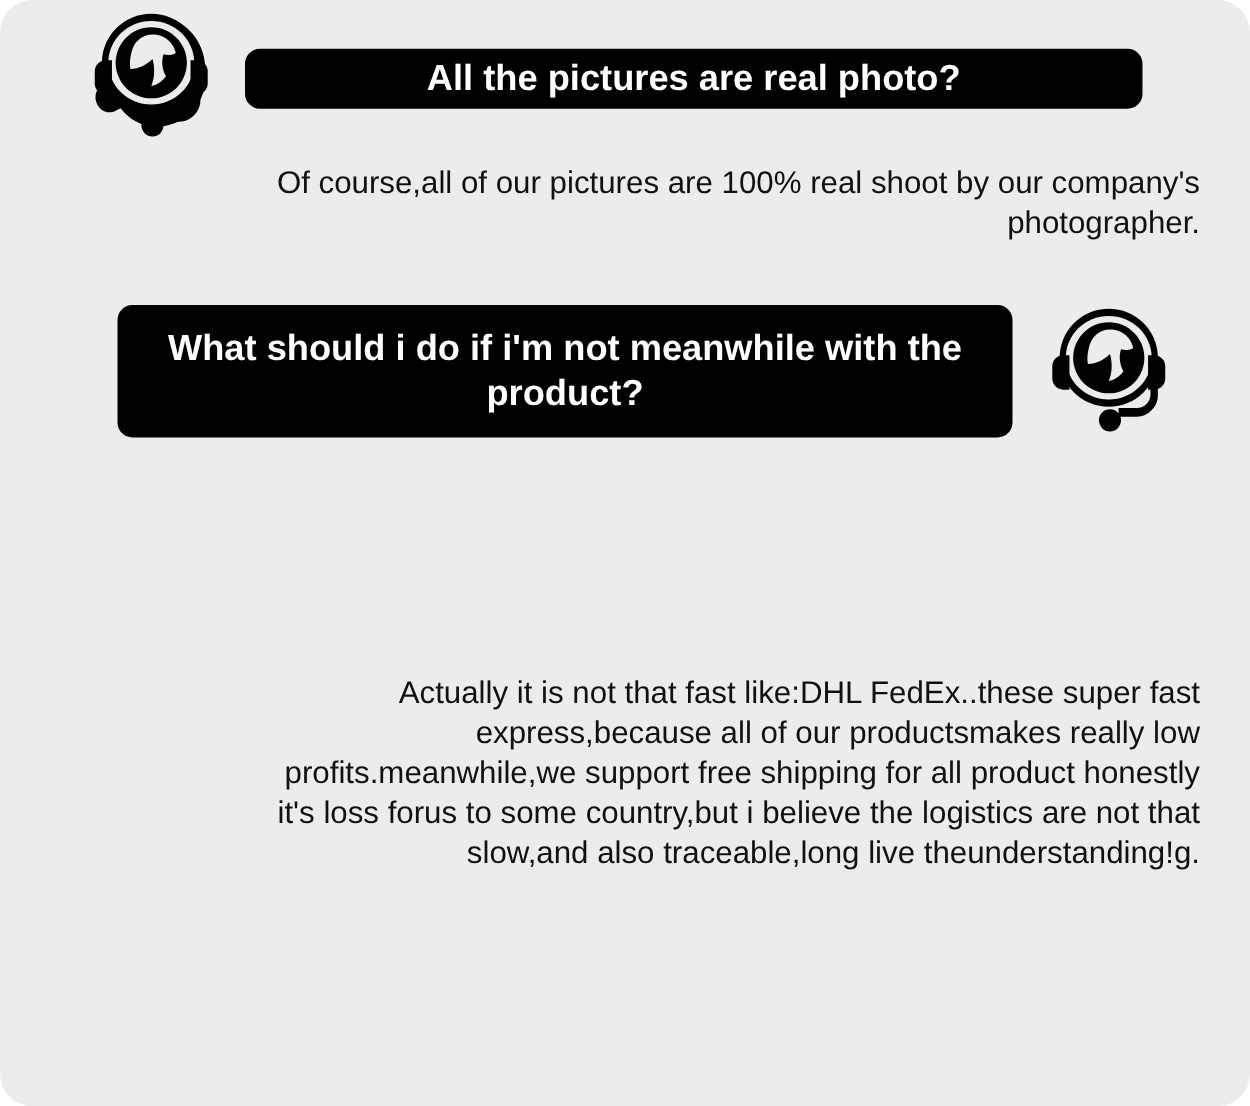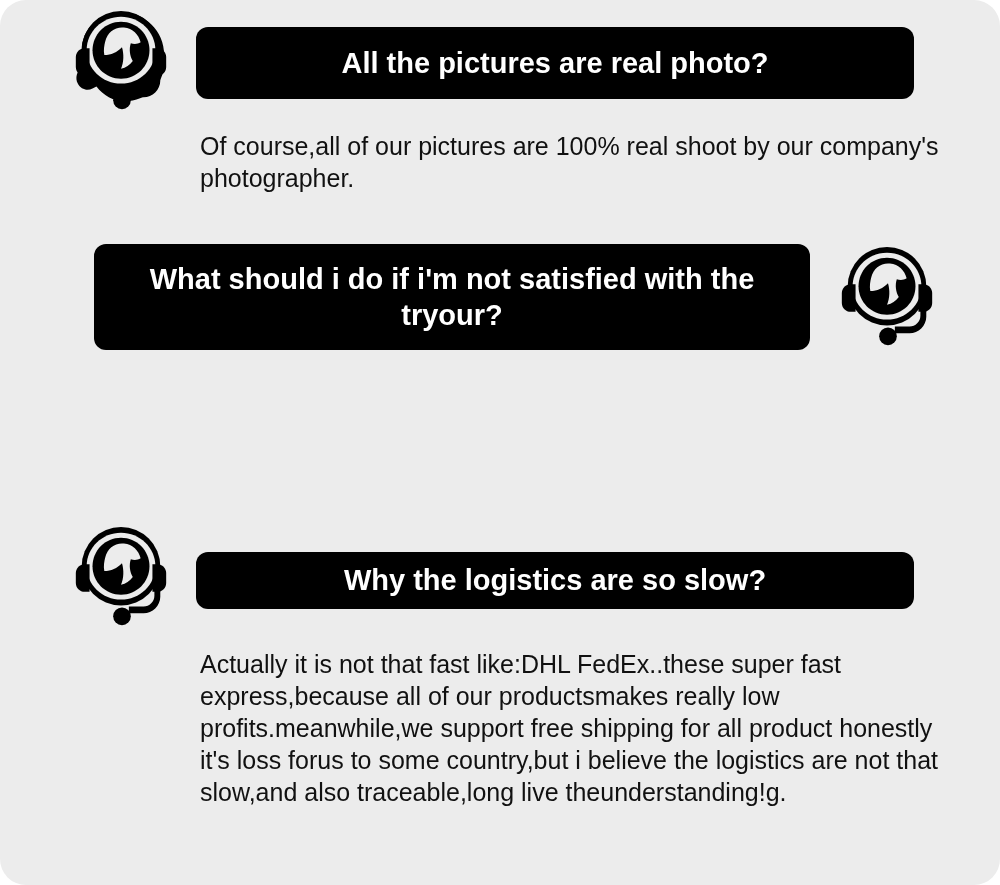--- a/index.html
+++ b/index.html
@@ -52,34 +52,34 @@
     align-items: center;
     justify-content: center;
     box-sizing: border-box;
   }
   .qtext {
     display: block;
     line-height: 1.25;
   }
   .answer {
     color: #111111;
-    text-align: left;
+    text-align: right;
     line-height: 1.28;
     font-size: 25px;
     margin: 0 auto;
     box-sizing: border-box;
   }
 
   
   #faq1 { top: 6px; }
   #faq1 .faq-head { padding-left: 62px; }
   #faq1 .avatar { margin-right: 16px; }
   #faq1 .qbar {
     width: 718px;
-    height: 72px;
+    height: 48px;
     font-size: 29px;
     margin-top: 4px;
   }
   #faq1 .answer {
     width: 760px;
     margin-top: 14px;
     margin-left: 200px;
   }
 
   
@@ -150,39 +150,22 @@
           <path d="M60 11c-19 0-35 15-35 34s16 34 35 34 35-15 35-34S79 11 60 11z" fill="#ececec"></path>
           <path d="M60 16c-16 0-29 13-29 29s13 29 29 29 29-13 29-29S76 16 60 16z" fill="#000"></path>
           <path d="M44 36c2-9 10-15 19-14 9 1 15 7 17 15-3 2-7 2-10 1-2 6-1 13 2 18-3 4-7 7-12 8 3-7 3-15 1-22-5 5-11 8-18 8-1-5 0-10 1-14z" fill="#ececec"></path>
           <path d="M14 52c0-5 4-9 9-9h5v28h-5c-5 0-9-4-9-9v-10z"></path>
           <path d="M92 43h5c5 0 9 4 9 9v10c0 5-4 9-9 9h-5V43z"></path>
           <path d="M100 66v10c0 9-8 17-17 17H68v-7h15c6 0 11-5 11-11v-9h6z"></path>
           <circle cx="61" cy="96" r="9"></circle>
         </g>
       </svg>
       <div class="qbar">
-        <span class="qtext">What should i do if i'm not satisfied with the tryour?</span>
+        <span class="qtext">What should i do if i'm not meanwhile with the product?</span>
       </div>
     </div>
   </section>
 
   <section class="faq" id="faq3">
-    <div class="faq-head">
-      <svg class="avatar" viewBox="0 0 120 112" aria-hidden="true">
-        <g fill="#000000">
-          <circle cx="60" cy="45" r="40" fill="#000"></circle>
-          <path d="M60 11c-19 0-35 15-35 34s16 34 35 34 35-15 35-34S79 11 60 11z" fill="#ececec"></path>
-          <path d="M60 16c-16 0-29 13-29 29s13 29 29 29 29-13 29-29S76 16 60 16z" fill="#000"></path>
-          <path d="M44 36c2-9 10-15 19-14 9 1 15 7 17 15-3 2-7 2-10 1-2 6-1 13 2 18-3 4-7 7-12 8 3-7 3-15 1-22-5 5-11 8-18 8-1-5 0-10 1-14z" fill="#ececec"></path>
-          <path d="M14 52c0-5 4-9 9-9h5v28h-5c-5 0-9-4-9-9v-10z"></path>
-          <path d="M92 43h5c5 0 9 4 9 9v10c0 5-4 9-9 9h-5V43z"></path>
-          <path d="M100 66v10c0 9-8 17-17 17H68v-7h15c6 0 11-5 11-11v-9h6z"></path>
-          <circle cx="61" cy="96" r="9"></circle>
-        </g>
-      </svg>
-      <div class="qbar">
-        <span class="qtext">Why the logistics are so slow?</span>
-      </div>
-    </div>
     <p class="answer">Actually it is not that fast like:DHL FedEx..these super fast express,because all of our productsmakes really low profits.meanwhile,we support free shipping for all product honestly it's loss forus to some country,but i believe the logistics are not that slow,and also traceable,long live theunderstanding!g.</p>
   </section>
 
 </div>
 
 </body></html>

